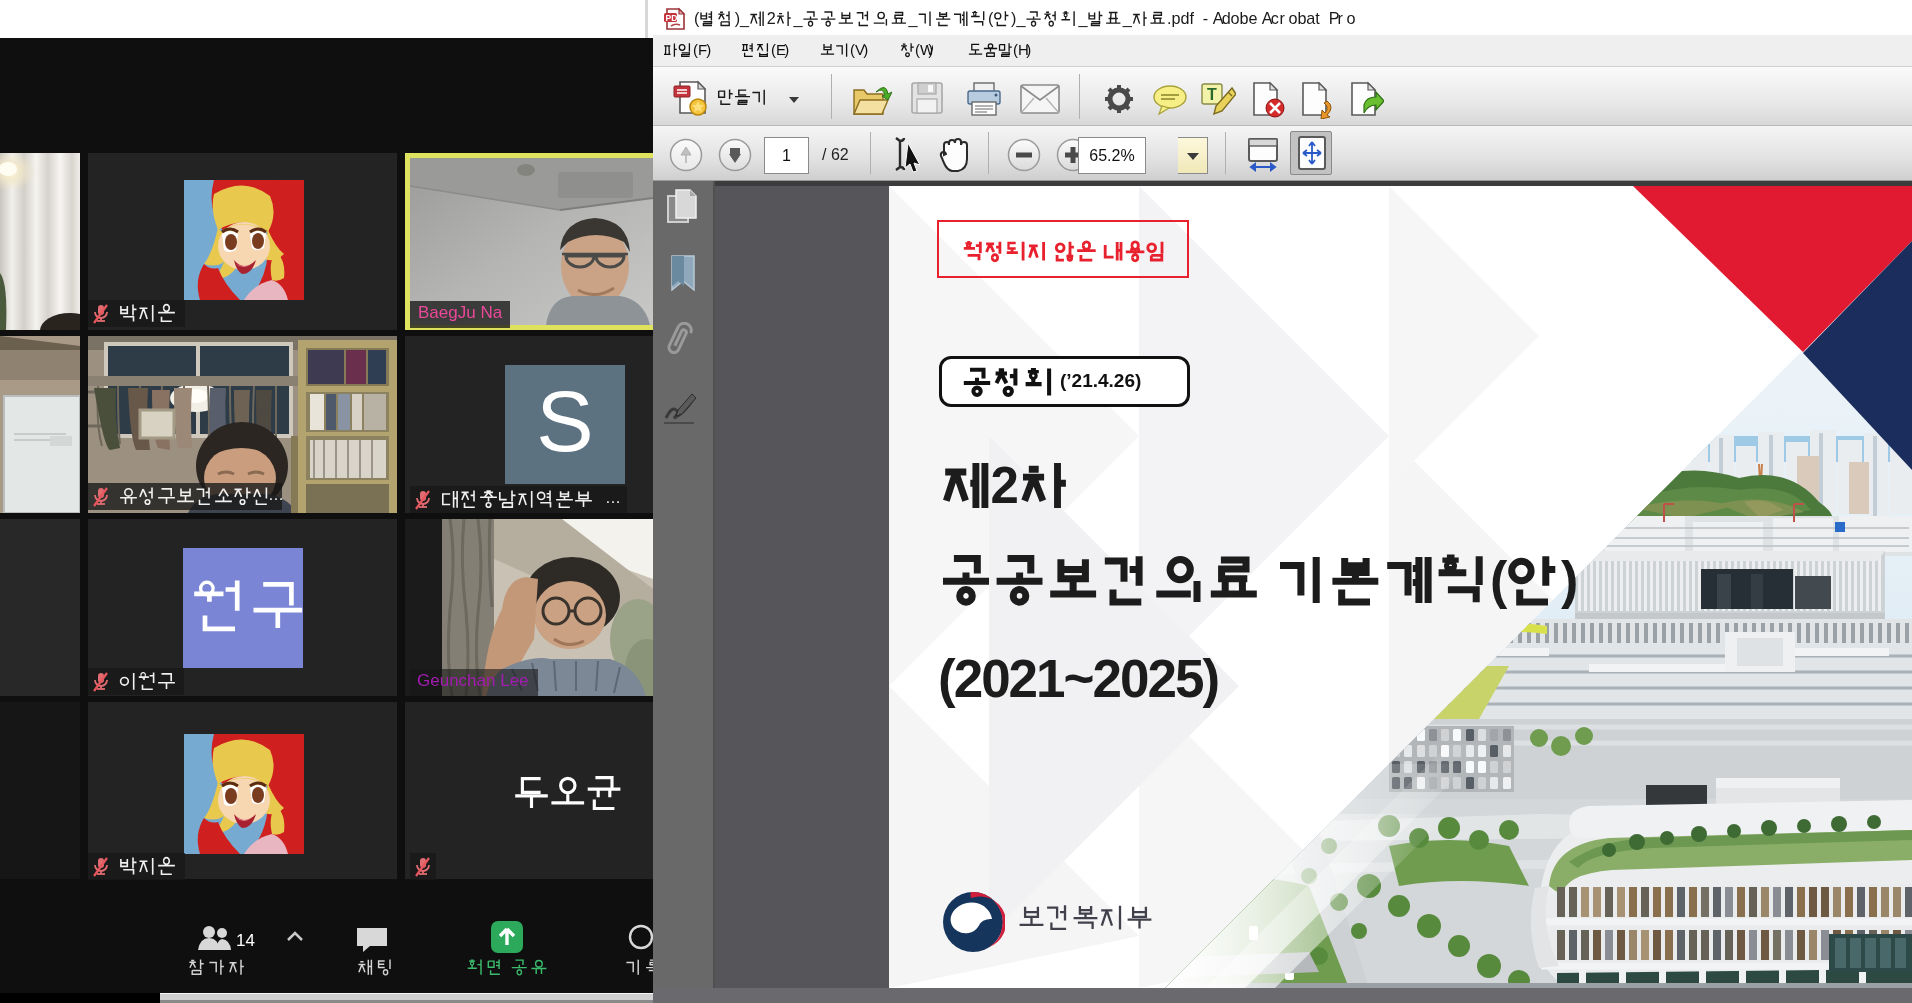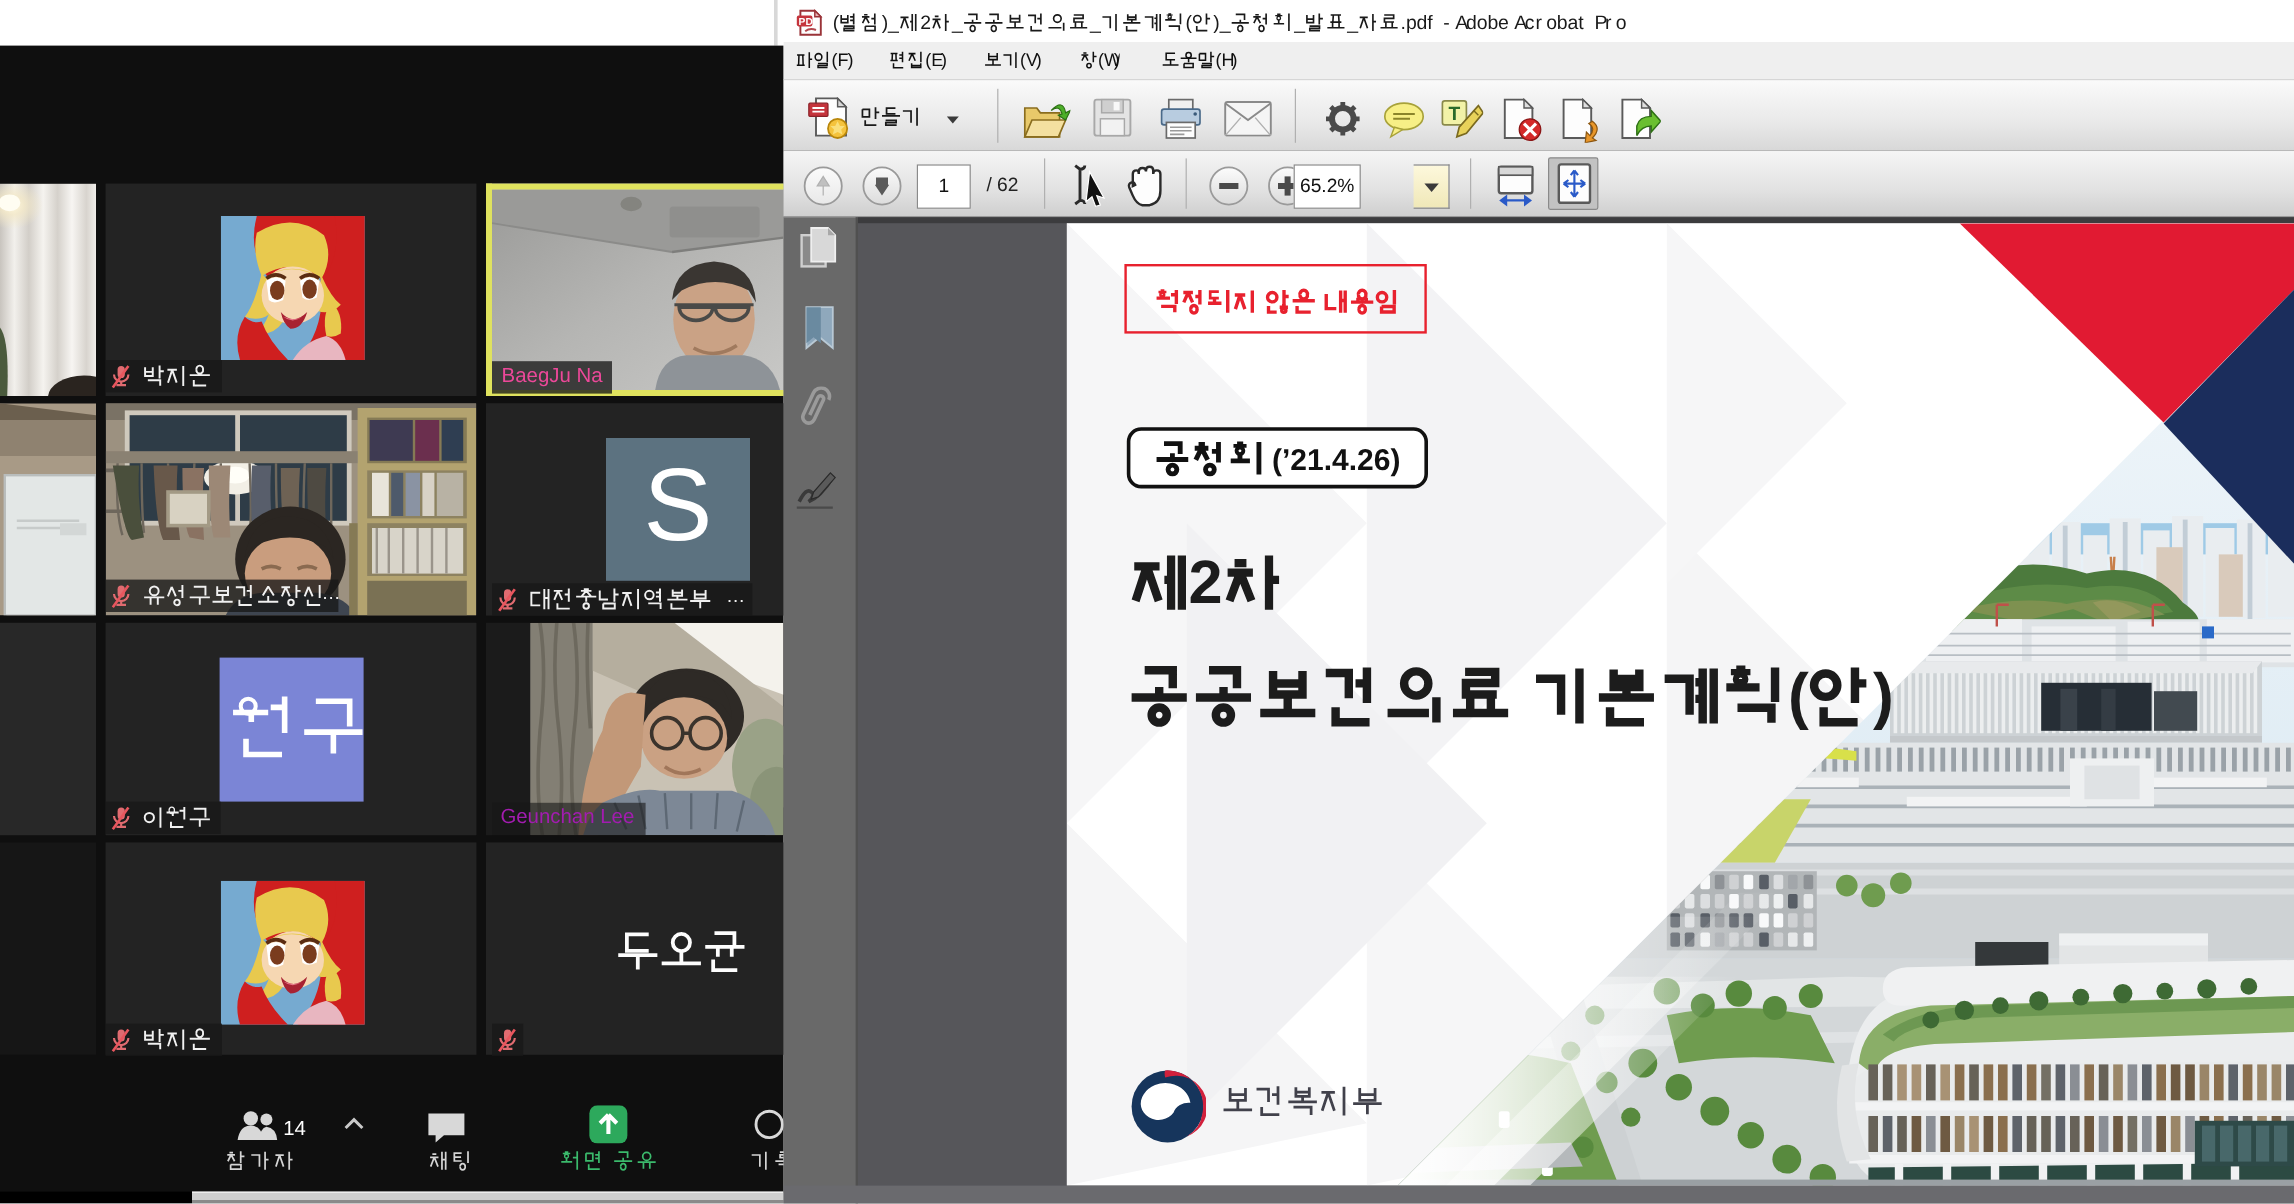--- a/index.html
+++ b/index.html
@@ -548,21 +548,21 @@
 <defs>
         <linearGradient id="cb1073" x1="0" y1="0" x2="0" y2="1">
           <stop offset="0" stop-color="#fcfcfc"></stop>
           <stop offset="1" stop-color="#dadada"></stop>
         </linearGradient>
       </defs>
 <circle cx="17" cy="17" r="15.5" fill="url(#cb1073)" stroke="#9a9a9a" stroke-width="1.5"></circle>
       <rect x="9" y="14.5" width="16" height="5" fill="#4a4a4a"></rect>
       <rect x="14.5" y="9" width="5" height="16" fill="#4a4a4a"></rect>
     </svg>
-    <div class="abs" style="left:1078px;top:137px;width:56px;height:37px;background:#fff;border:1px solid #8a8a8a;
+    <div class="abs" style="left:1078px;top:137px;width:68px;height:37px;background:#fff;border:1px solid #8a8a8a;
 font-size:16px;color:#111;text-align:center;line-height:35px">65.2%</div>
     <div class="abs" style="left:1178px;top:137px;width:30px;height:37px;background:linear-gradient(#fdf8dc,#f0e8b8);border:1px solid #8a8a8a;border-left:none"></div>
     <svg class="abs" style="left:1186px;top:152px" width="14" height="9">
       <path d="M1 1 L7 8 L13 1 Z" fill="#3a3a3a"></path>
     </svg>
     <div class="abs" style="left:1225px;top:132px;width:1px;height:42px;background:#b0b0b0"></div>
     <svg class="abs" style="left:1245px;top:135px" width="36" height="38" viewBox="0 0 36 38">
 <rect x="4" y="4" width="28" height="22" rx="2" fill="#fdfdfd" stroke="#5a5a5a" stroke-width="2"></rect>
 <rect x="4" y="4" width="28" height="7" fill="#d8d8d8" stroke="#5a5a5a" stroke-width="1.4"></rect>
 <path d="M6 32 h24 M6 32 l4 -3 v6 z M30 32 l-4 -3 v6 z" stroke="#2a5ac8" stroke-width="2" fill="#2a5ac8"></path>
@@ -1021,21 +1021,21 @@
       <path d="M169.1 5.5 a3.1 3.1 0 1 0 6.1 0 a3.1 3.1 0 1 0 -6.1 0 M168.6 8.2 L168.6 11.7 M175.6 8.2 L175.6 11.7 M162.8 11.8 L181.4 11.8 M169.6 17.7 a2.6 2.6 0 1 0 5.1 0 a2.6 2.6 0 1 0 -5.1 0" stroke="#e8212e" stroke-width="2.83" fill="none"></path>
       <path d="M184.8 7.7 a3.9 3.9 0 1 0 7.8 0 a3.9 3.9 0 1 0 -7.8 0 M199.0 1.7 L199.0 13.7 M188.3 15.4 L198.8 15.4 L198.8 20.0 L188.3 20.0 L188.3 15.4" stroke="#e8212e" stroke-width="2.83" fill="none"></path>
     </svg>
     <div class="abs" style="left:939px;top:356px;width:251px;height:51px;border:3px solid #111;border-radius:12px;background:#fff"></div>
     <svg style="position:absolute;left:962px;top:366px;" width="94" height="36" viewBox="0 0 94 36">
       <path d="M8.0 3.7 L21.5 3.7 L21.5 12.4 M15.0 11.8 L15.0 16.9 M1.8 16.9 L28.2 16.9 M11.4 25.3 a3.6 3.6 0 1 0 7.3 0 a3.6 3.6 0 1 0 -7.3 0" stroke="#111" stroke-width="4.05" fill="none"></path>
       <path d="M36.8 4.3 L42.1 4.3 M33.6 7.5 L45.0 7.5 M39.3 7.5 L34.5 17.2 M39.3 7.5 L44.4 17.2 M47.9 10.1 L53.4 10.1 M53.4 2.4 L53.4 19.5 M42.6 25.3 a3.6 3.6 0 1 0 7.3 0 a3.6 3.6 0 1 0 -7.3 0" stroke="#111" stroke-width="4.05" fill="none"></path>
       <path d="M68.9 3.5 L74.0 3.5 M65.9 5.6 L76.8 5.6 M68.5 9.7 a2.8 2.8 0 1 0 5.6 0 a2.8 2.8 0 1 0 -5.6 0" stroke="#111" stroke-width="3.24" fill="none"></path>
       <path d="M71.3 11.6 L71.3 18.1 M63.6 18.1 L79.6 18.1 M87.1 2.4 L87.1 29.4" stroke="#111" stroke-width="4.05" fill="none"></path>
     </svg>
-    <div class="abs" style="left:1060px;top:370px;font-size:25px;font-weight:bold;color:#111;font-family:'Liberation Sans'">(’21.4.26)</div>
+    <div class="abs" style="left:1060px;top:370px;font-size:19px;font-weight:bold;color:#111;font-family:'Liberation Sans'">(’21.4.26)</div>
     <svg style="position:absolute;left:941px;top:458px;" width="127" height="61" viewBox="0 0 127 61">
       <path d="M4.2 14.0 L25.3 14.0 M14.7 14.0 L5.3 42.7 M14.7 14.0 L24.6 42.7 M29.3 25.3 L34.9 25.3 M34.9 5.0 L34.9 50.1 M43.9 5.0 L43.9 50.1" stroke="#1c1c1c" stroke-width="6.89" fill="none"></path>
       <path d="M87.8 11.3 L97.7 11.3 M82.0 19.1 L103.1 19.1 M92.5 19.1 L83.6 42.7 M92.5 19.1 L101.9 42.7 M116.5 5.0 L116.5 50.1 M116.5 25.3 L124.9 25.3" stroke="#1c1c1c" stroke-width="6.89" fill="none"></path>
       <text x="49.5" y="44.9" font-family="Liberation Sans" font-size="51.0" font-weight="bold" fill="#1c1c1c">2</text>
     </svg>
     <svg style="position:absolute;left:940px;top:552px;" width="638" height="62" viewBox="0 0 638 62">
       <path d="M13.9 6.5 L37.3 6.5 L37.3 21.5 M26.0 20.4 L26.0 29.3 M3.0 29.3 L49.0 29.3 M19.7 43.9 a6.3 6.3 0 1 0 12.6 0 a6.3 6.3 0 1 0 -12.6 0" stroke="#1c1c1c" stroke-width="7.02" fill="none"></path>
       <path d="M67.5 6.5 L90.8 6.5 L90.8 21.5 M79.6 20.4 L79.6 29.3 M56.6 29.3 L102.5 29.3 M73.2 43.9 a6.3 6.3 0 1 0 12.6 0 a6.3 6.3 0 1 0 -12.6 0" stroke="#1c1c1c" stroke-width="7.02" fill="none"></path>
       <path d="M120.9 7.2 L120.9 26.7 L145.4 26.7 L145.4 7.2 M120.9 17.6 L145.4 17.6 M133.1 29.0 L133.1 42.1 M110.2 42.1 L156.1 42.1" stroke="#1c1c1c" stroke-width="7.02" fill="none"></path>
       <path d="M164.8 8.9 L184.0 8.9 L184.0 29.8 M189.6 17.5 L199.1 17.5 M199.1 4.2 L199.1 33.8 M173.0 37.4 L173.0 49.9 L201.3 49.9" stroke="#1c1c1c" stroke-width="7.02" fill="none"></path>
@@ -1043,20 +1043,21 @@
       <path d="M280.9 7.9 L306.0 7.9 L306.0 17.1 L281.6 17.1 L281.6 26.7 L307.3 26.7 M285.2 29.0 L285.2 41.7 M302.4 29.0 L302.4 41.7 M270.8 42.1 L316.8 42.1" stroke="#1c1c1c" stroke-width="7.02" fill="none"></path>
       <path d="M340.0 13.6 L360.9 13.6 L360.9 43.6 M376.2 5.1 L376.2 51.0" stroke="#1c1c1c" stroke-width="7.02" fill="none"></path>
       <path d="M404.7 6.0 L404.7 20.6 L426.1 20.6 L426.1 6.0 M404.7 13.7 L426.1 13.7 M415.4 20.4 L415.4 29.3 M392.4 29.3 L438.3 29.3 M401.7 37.4 L401.7 49.9 L430.0 49.9" stroke="#1c1c1c" stroke-width="7.02" fill="none"></path>
       <path d="M447.2 13.6 L468.0 13.6 L468.0 43.6 M472.8 16.6 L478.5 16.6 M472.8 30.4 L478.5 30.4 M478.9 5.1 L478.9 51.0 M488.1 5.1 L488.1 51.0" stroke="#1c1c1c" stroke-width="7.02" fill="none"></path>
       <path d="M506.9 5.1 L514.5 5.1 M502.4 8.1 L518.7 8.1 M506.5 14.0 a4.0 4.0 0 1 0 8.0 0 a4.0 4.0 0 1 0 -8.0 0" stroke="#1c1c1c" stroke-width="5.05" fill="none"></path>
       <path d="M512.0 13.9 L512.0 20.8 M498.6 20.8 L526.3 20.8 M539.2 4.2 L539.2 32.9 M507.9 37.8 L536.2 37.8 L536.2 50.3" stroke="#1c1c1c" stroke-width="7.02" fill="none"></path>
       <path d="M571.7 19.0 a9.7 9.7 0 1 0 19.4 0 a9.7 9.7 0 1 0 -19.4 0 M605.8 4.2 L605.8 33.8 M605.8 17.5 L615.3 17.5 M579.7 37.4 L579.7 49.9 L608.0 49.9" stroke="#1c1c1c" stroke-width="7.02" fill="none"></path>
       <text x="550.1" y="45.8" font-family="Liberation Sans" font-size="52.0" font-weight="bold" fill="#1c1c1c">(</text>
       <text x="620.9" y="45.8" font-family="Liberation Sans" font-size="52.0" font-weight="bold" fill="#1c1c1c">)</text>
     </svg>
+    <div class="abs" style="left:938px;top:648px;font-size:53px;font-weight:bold;color:#1c1c1c;letter-spacing:-2px;font-family:'Liberation Sans'">(2021~2025)</div>
     <svg class="abs" style="left:941px;top:890px" width="64" height="64" viewBox="0 0 64 64">
 <circle cx="32" cy="32" r="30" fill="#16355c"></circle>
 <path d="M30 2 a30 30 0 0 1 31 36 a26 26 0 0 1 -13 19 a26 26 0 0 0 -18 -49 q-1 -4 0 -6 z" fill="#d2203c"></path>
 <path d="M12 22 a21 19 0 0 1 39 7 a13 11 0 0 0 -14 8 a14 13 0 0 1 -25 -15 z" fill="#fff"></path>
 </svg>
     <svg style="position:absolute;left:1018px;top:903px;" width="135" height="32" viewBox="0 0 135 32">
       <path d="M7.1 3.7 L7.1 13.9 L19.9 13.9 L19.9 3.7 M7.1 9.1 L19.9 9.1 M13.5 15.1 L13.5 21.9 M1.6 21.9 L25.4 21.9" stroke="#41414b" stroke-width="2.30" fill="none"></path>
       <path d="M29.1 4.6 L39.1 4.6 L39.1 15.4 M42.0 9.1 L47.0 9.1 M47.0 2.2 L47.0 17.6 M33.4 19.4 L33.4 25.9 L48.1 25.9" stroke="#41414b" stroke-width="2.30" fill="none"></path>
       <path d="M61.9 3.1 L61.9 10.7 L73.1 10.7 L73.1 3.1 M61.9 7.1 L73.1 7.1 M67.5 10.6 L67.5 15.2 M55.6 15.2 L79.4 15.2 M59.9 19.6 L74.6 19.6 L74.6 26.1" stroke="#41414b" stroke-width="2.30" fill="none"></path>
       <path d="M83.2 7.4 L94.4 7.4 M88.8 7.4 L83.8 22.6 M88.8 7.4 L94.0 22.6 M102.0 2.7 L102.0 26.5" stroke="#41414b" stroke-width="2.30" fill="none"></path>

